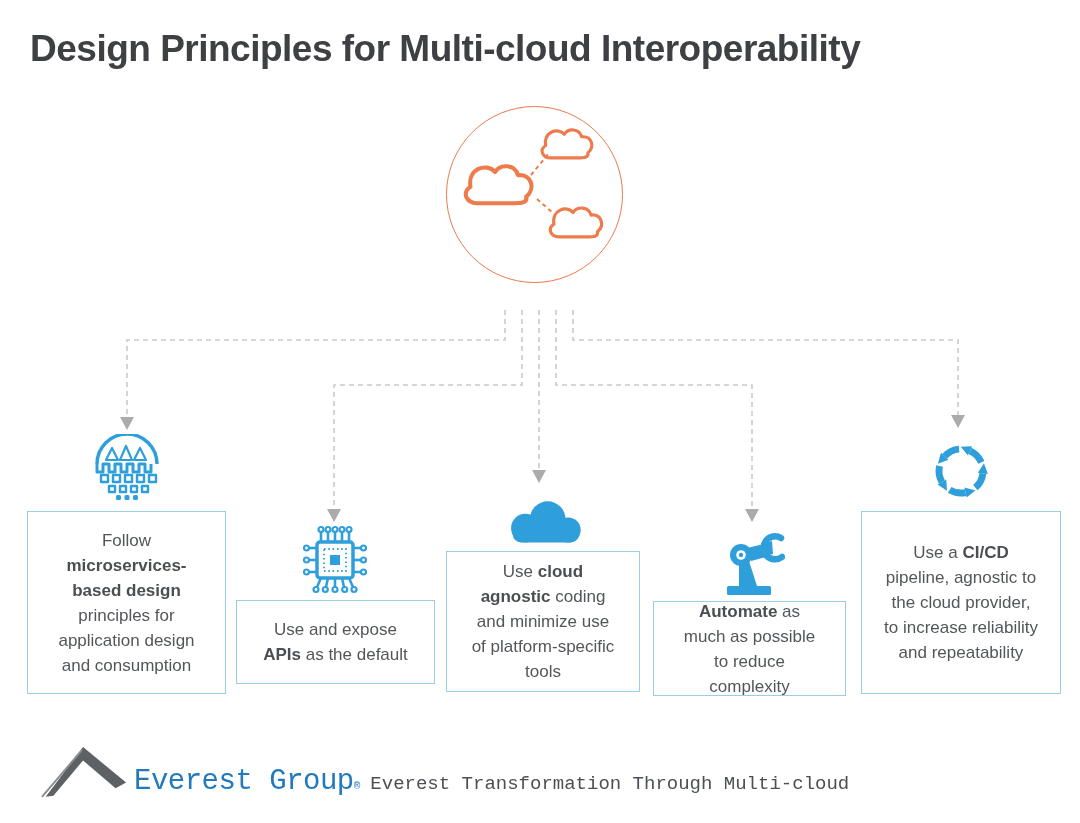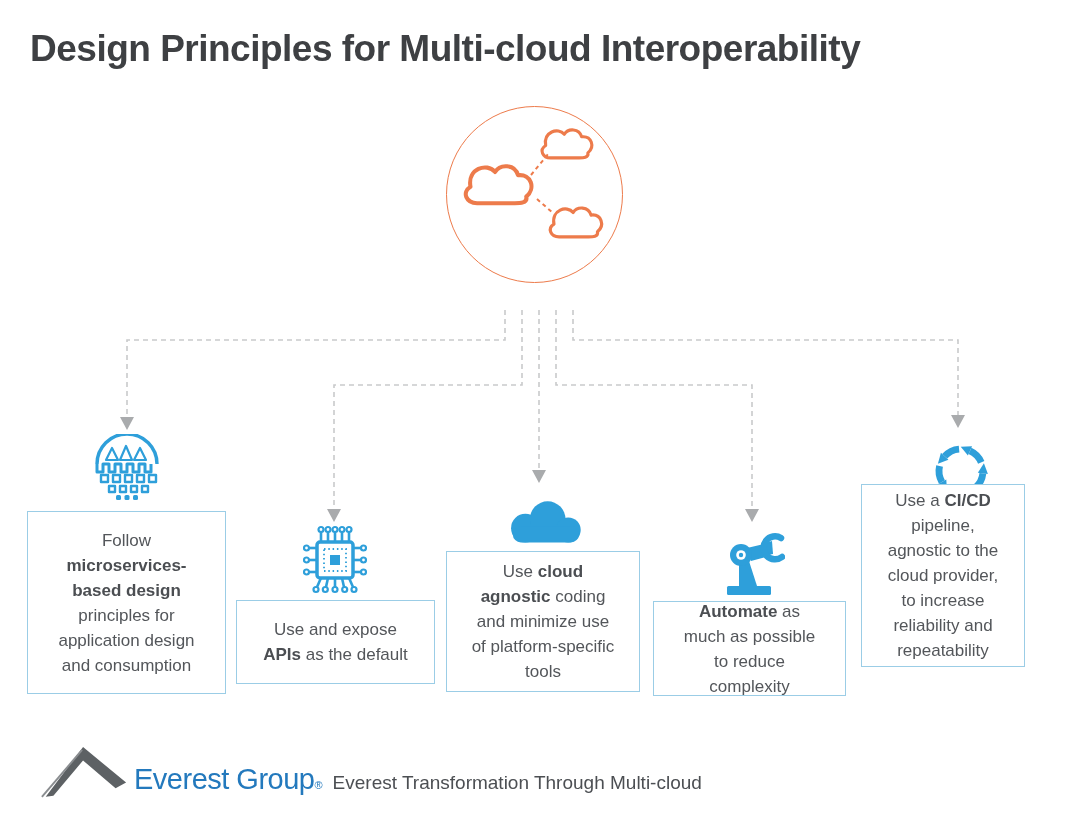--- a/index.html
+++ b/index.html
@@ -14,22 +14,22 @@
   .icon{position:absolute;}
   .box{position:absolute;box-sizing:border-box;border:1px solid #9BCDE6;background:#ffffff;
        display:flex;align-items:center;justify-content:center;text-align:center;
        color:#53565A;font-size:17px;line-height:25px;padding:8px 12px;}
   .box p{margin:10px;}
   .box b{font-weight:bold;color:#4B4E52;}
   .b1{left:27px;top:511px;width:199px;height:183px;}
   .b2{left:236px;top:600px;width:199px;height:84px;}
   .b3{left:446px;top:551px;width:194px;height:141px;}
   .b4{left:653px;top:601px;width:193px;height:95px;}
-  .b5{left:861px;top:484px;width:164px;height:183px;justify-content:flex-end;}
-  .footer{position:absolute;left:40px;top:733px;height:60px;display:flex;align-items:baseline;}
+  .b5{left:861px;top:511px;width:200px;height:183px;justify-content:flex-end;}
+  .footer{position:absolute;left:40px;top:733px;height:60px;display:flex;align-items:baseline;font-family:Liberation Mono, monospace;}
   .logo-mark{position:relative;top:10px;margin-right:6px;}
   .brand{font-size:29px;color:#2379BD;letter-spacing:-0.5px;}
   .reg{font-size:11px;color:#2379BD;vertical-align:super;margin-right:10px;}
   .tagline{font-size:19px;color:#4C4F53;}
   .blue{color:#2E9FDA;}
 </style>
 </head>
 <body>
 
 <div class="canvas">

